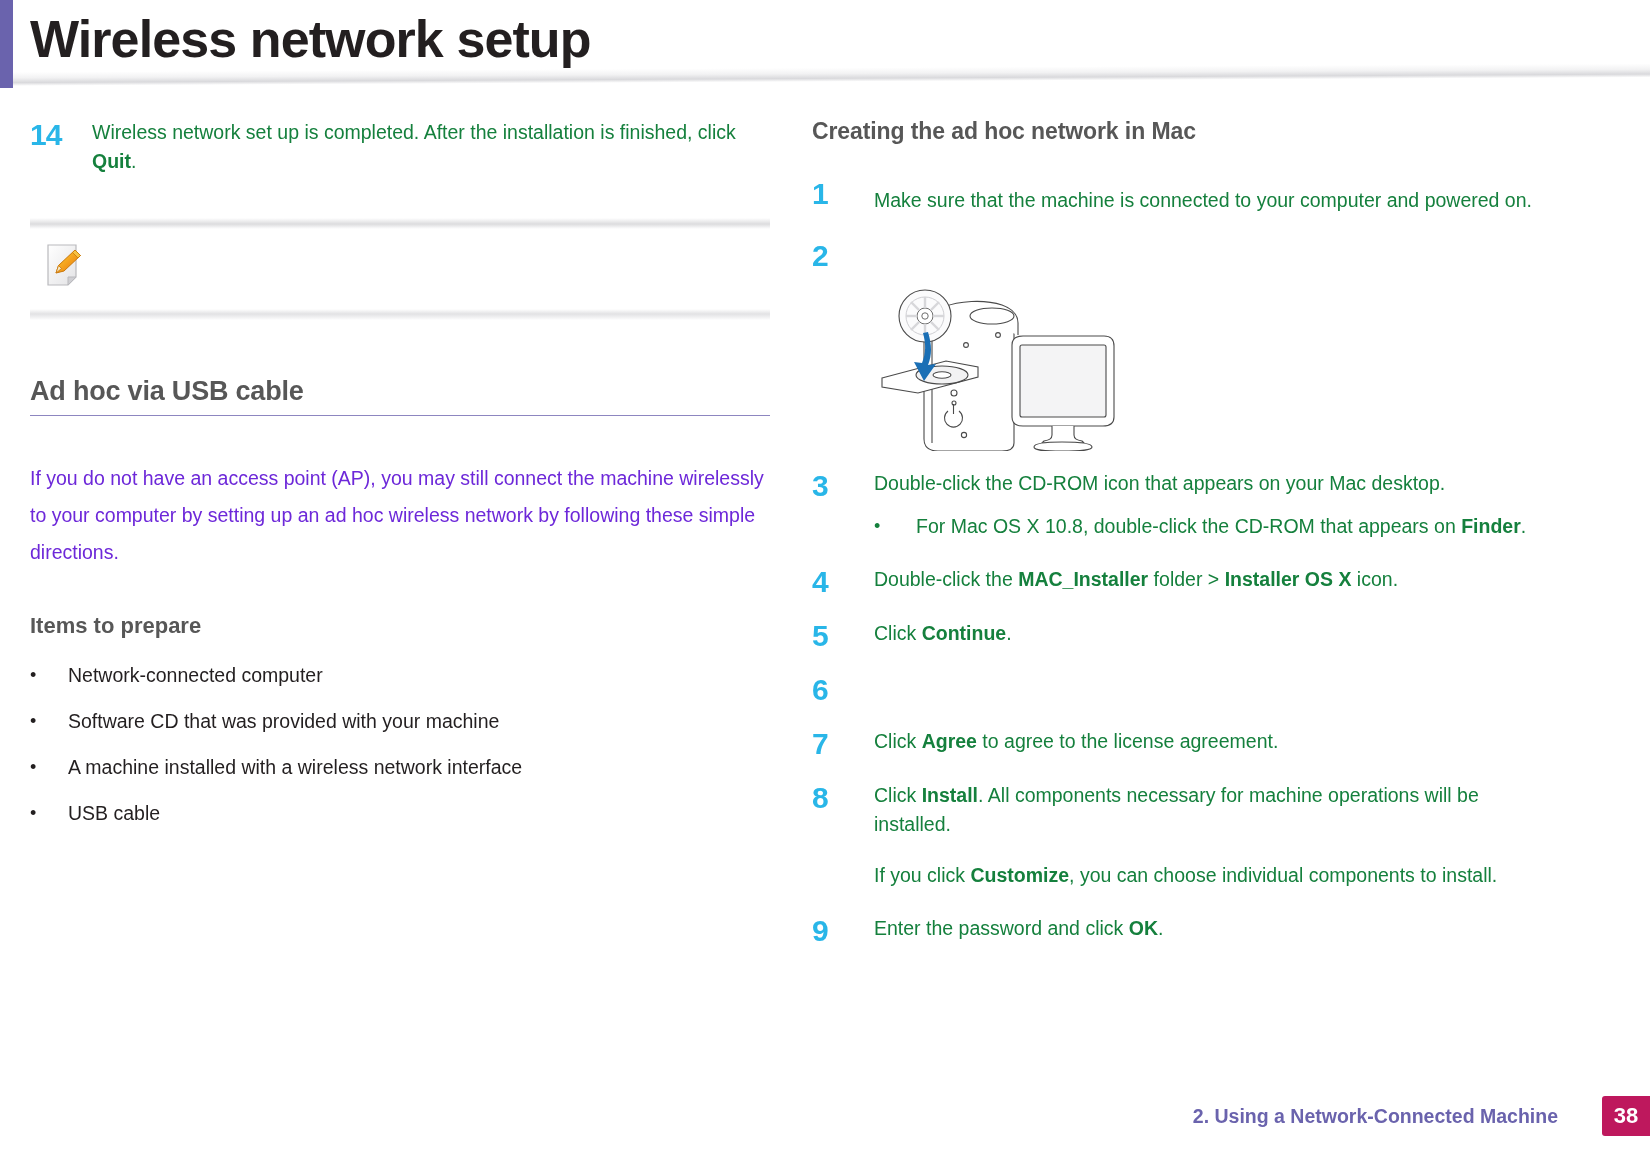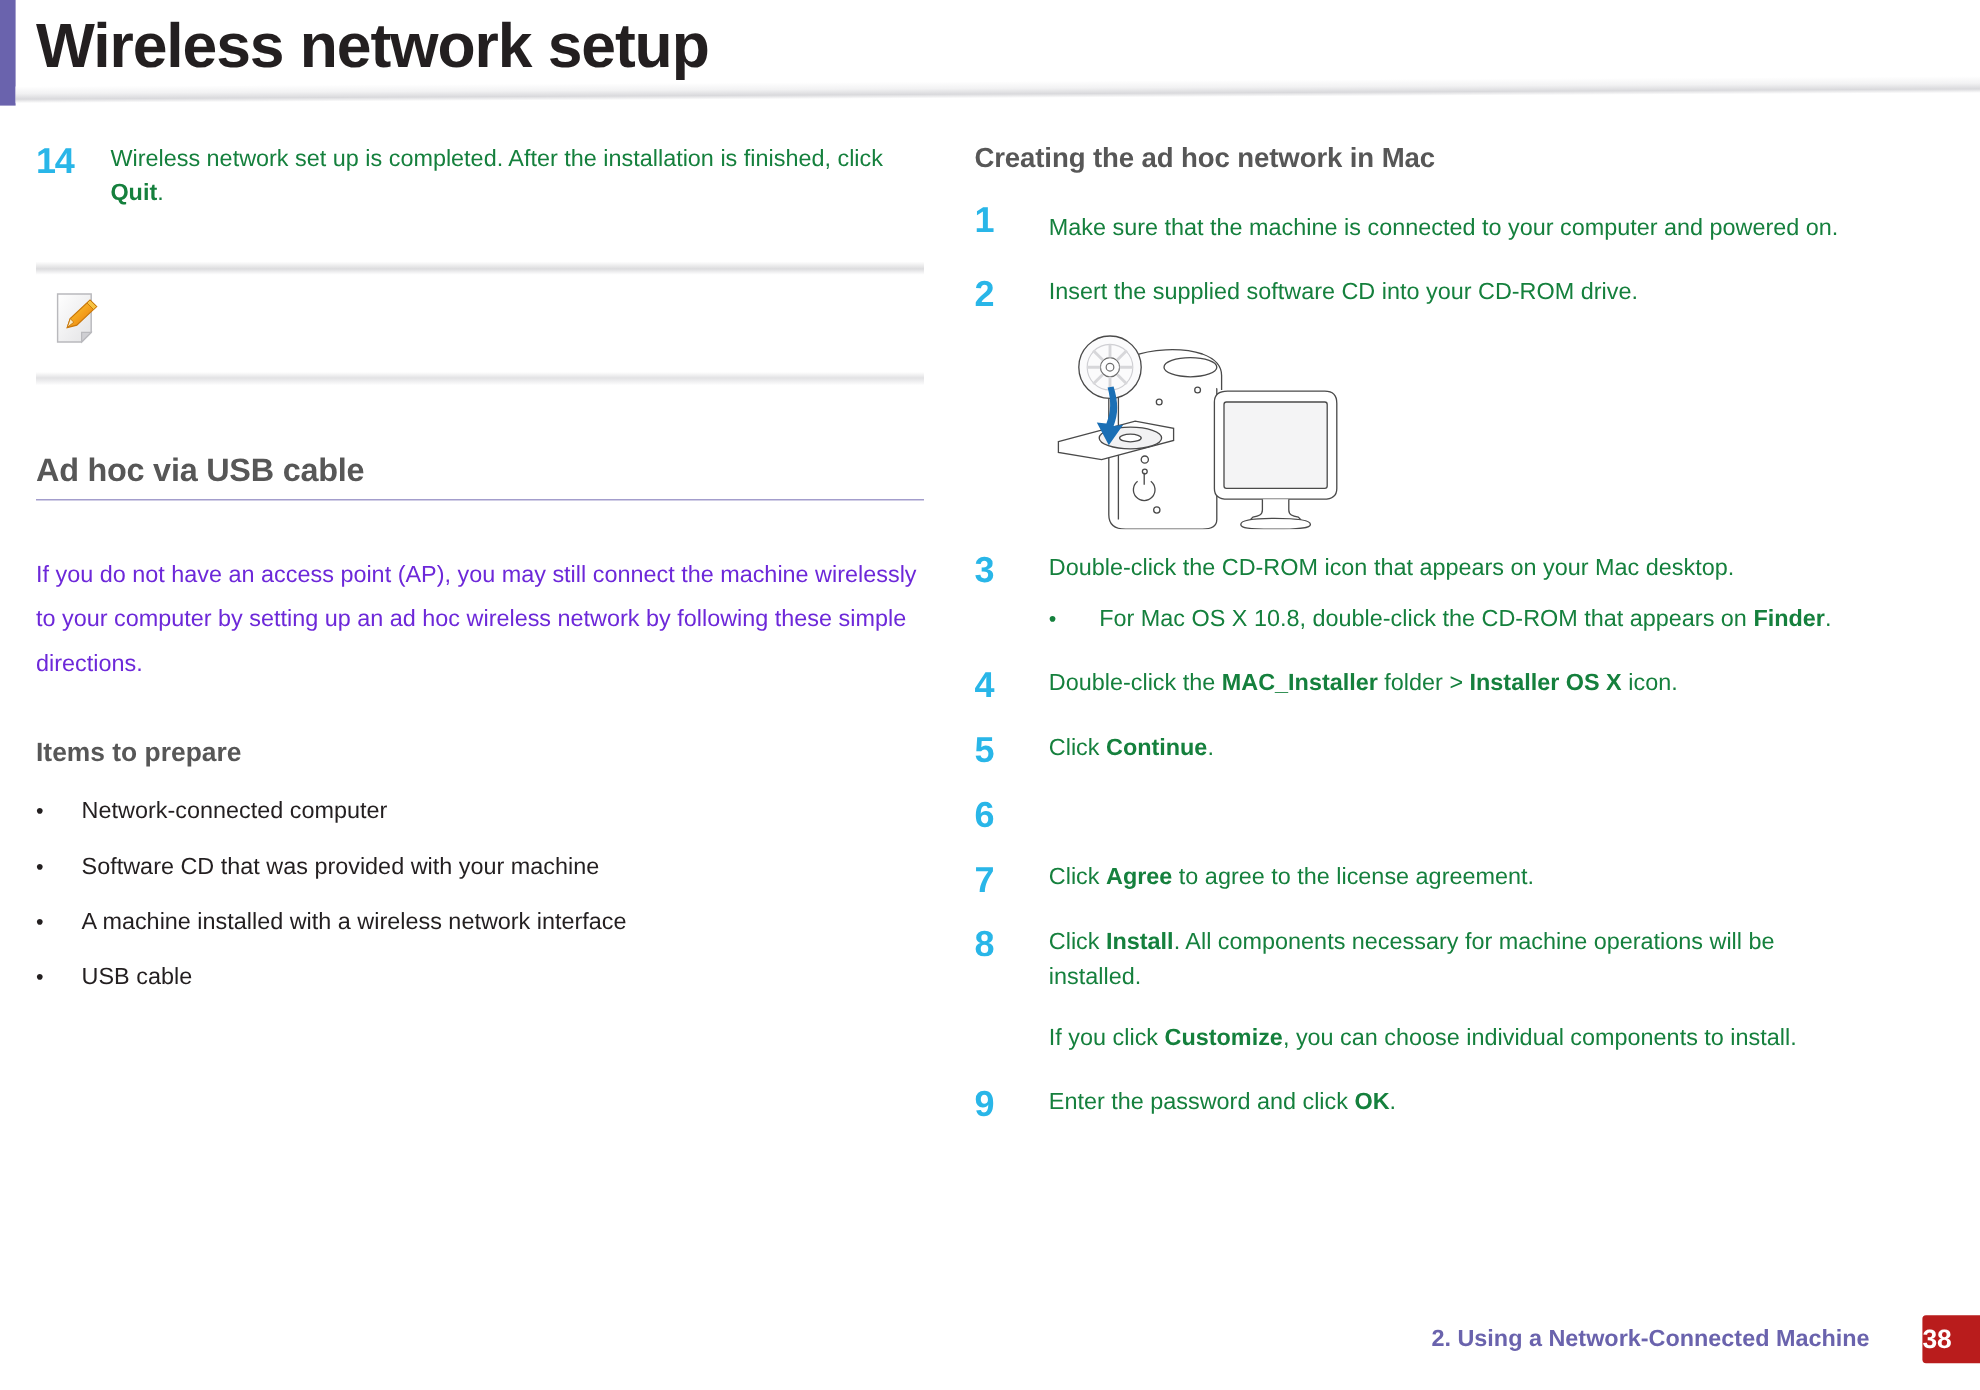--- a/index.html
+++ b/index.html
@@ -156,21 +156,21 @@
     font-weight: bold;
     color: #575757;
   }
 
   
   .rcol-heading {
     font-size: 23px;
     font-weight: bold;
     color: #575757;
     letter-spacing: -0.1px;
-    margin-bottom: 22px;
+    margin-bottom: 32px;
   }
 
   
   .bullet-list { margin-top: 22px; }
   .bullet-item {
     display: flex;
     font-size: 19.5px;
     line-height: 29px;
     margin-bottom: 17px;
   }
@@ -199,25 +199,26 @@
   }
   .footer-text {
     color: #6a63ad;
     font-weight: bold;
     font-size: 19.5px;
     line-height: 40px;
     padding-right: 18px;
     white-space: nowrap;
   }
   .footer-page {
-    background: #b91c1c;
+    background: #be185d;
     color: #ffffff;
     font-weight: bold;
     font-size: 22px;
     width: 48px;
+    text-align: center;
     line-height: 40px;
     border-radius: 3px 0 0 3px;
   }
 </style>
 </head>
 <body>
 
 <div class="page-header">
   <div class="header-accent-bar"></div>
   <div class="page-title">Wireless network setup</div>
@@ -290,21 +291,20 @@
 <div class="column col-right">
   <div class="rcol-heading">Creating the ad hoc network in Mac</div>
 
   <div class="step" style="margin-bottom:16px;">
     <div class="step-num">1</div>
     <div class="step-body loose">Make sure that the machine is connected to your computer and powered on.</div>
   </div>
 
   <div class="step" style="margin-bottom:0;">
     <div class="step-num">2</div>
-    <div class="step-body">Insert the supplied software CD into your CD-ROM drive.</div>
   </div>
 
   <div class="illustration">
     <svg width="250" height="168" viewBox="0 0 250 168" xmlns="http://www.w3.org/2000/svg">
       <g fill="none" stroke="#4a4a4a" stroke-width="1.1" stroke-linejoin="round">
 
         <path d="M58 40 C58 30 66 24 78 24 L128 24 C140 24 148 31 148 42 L148 160 C148 166 143 168 136 168 L72 168 C63 168 58 164 58 156 Z" fill="#ffffff"></path>
 
         <path d="M78 24 C92 18 118 16 136 22 C147 26 152 32 152 40 L152 52" fill="#ffffff"></path>
         <ellipse cx="126" cy="33" rx="22" ry="8" fill="#ffffff"></ellipse>

